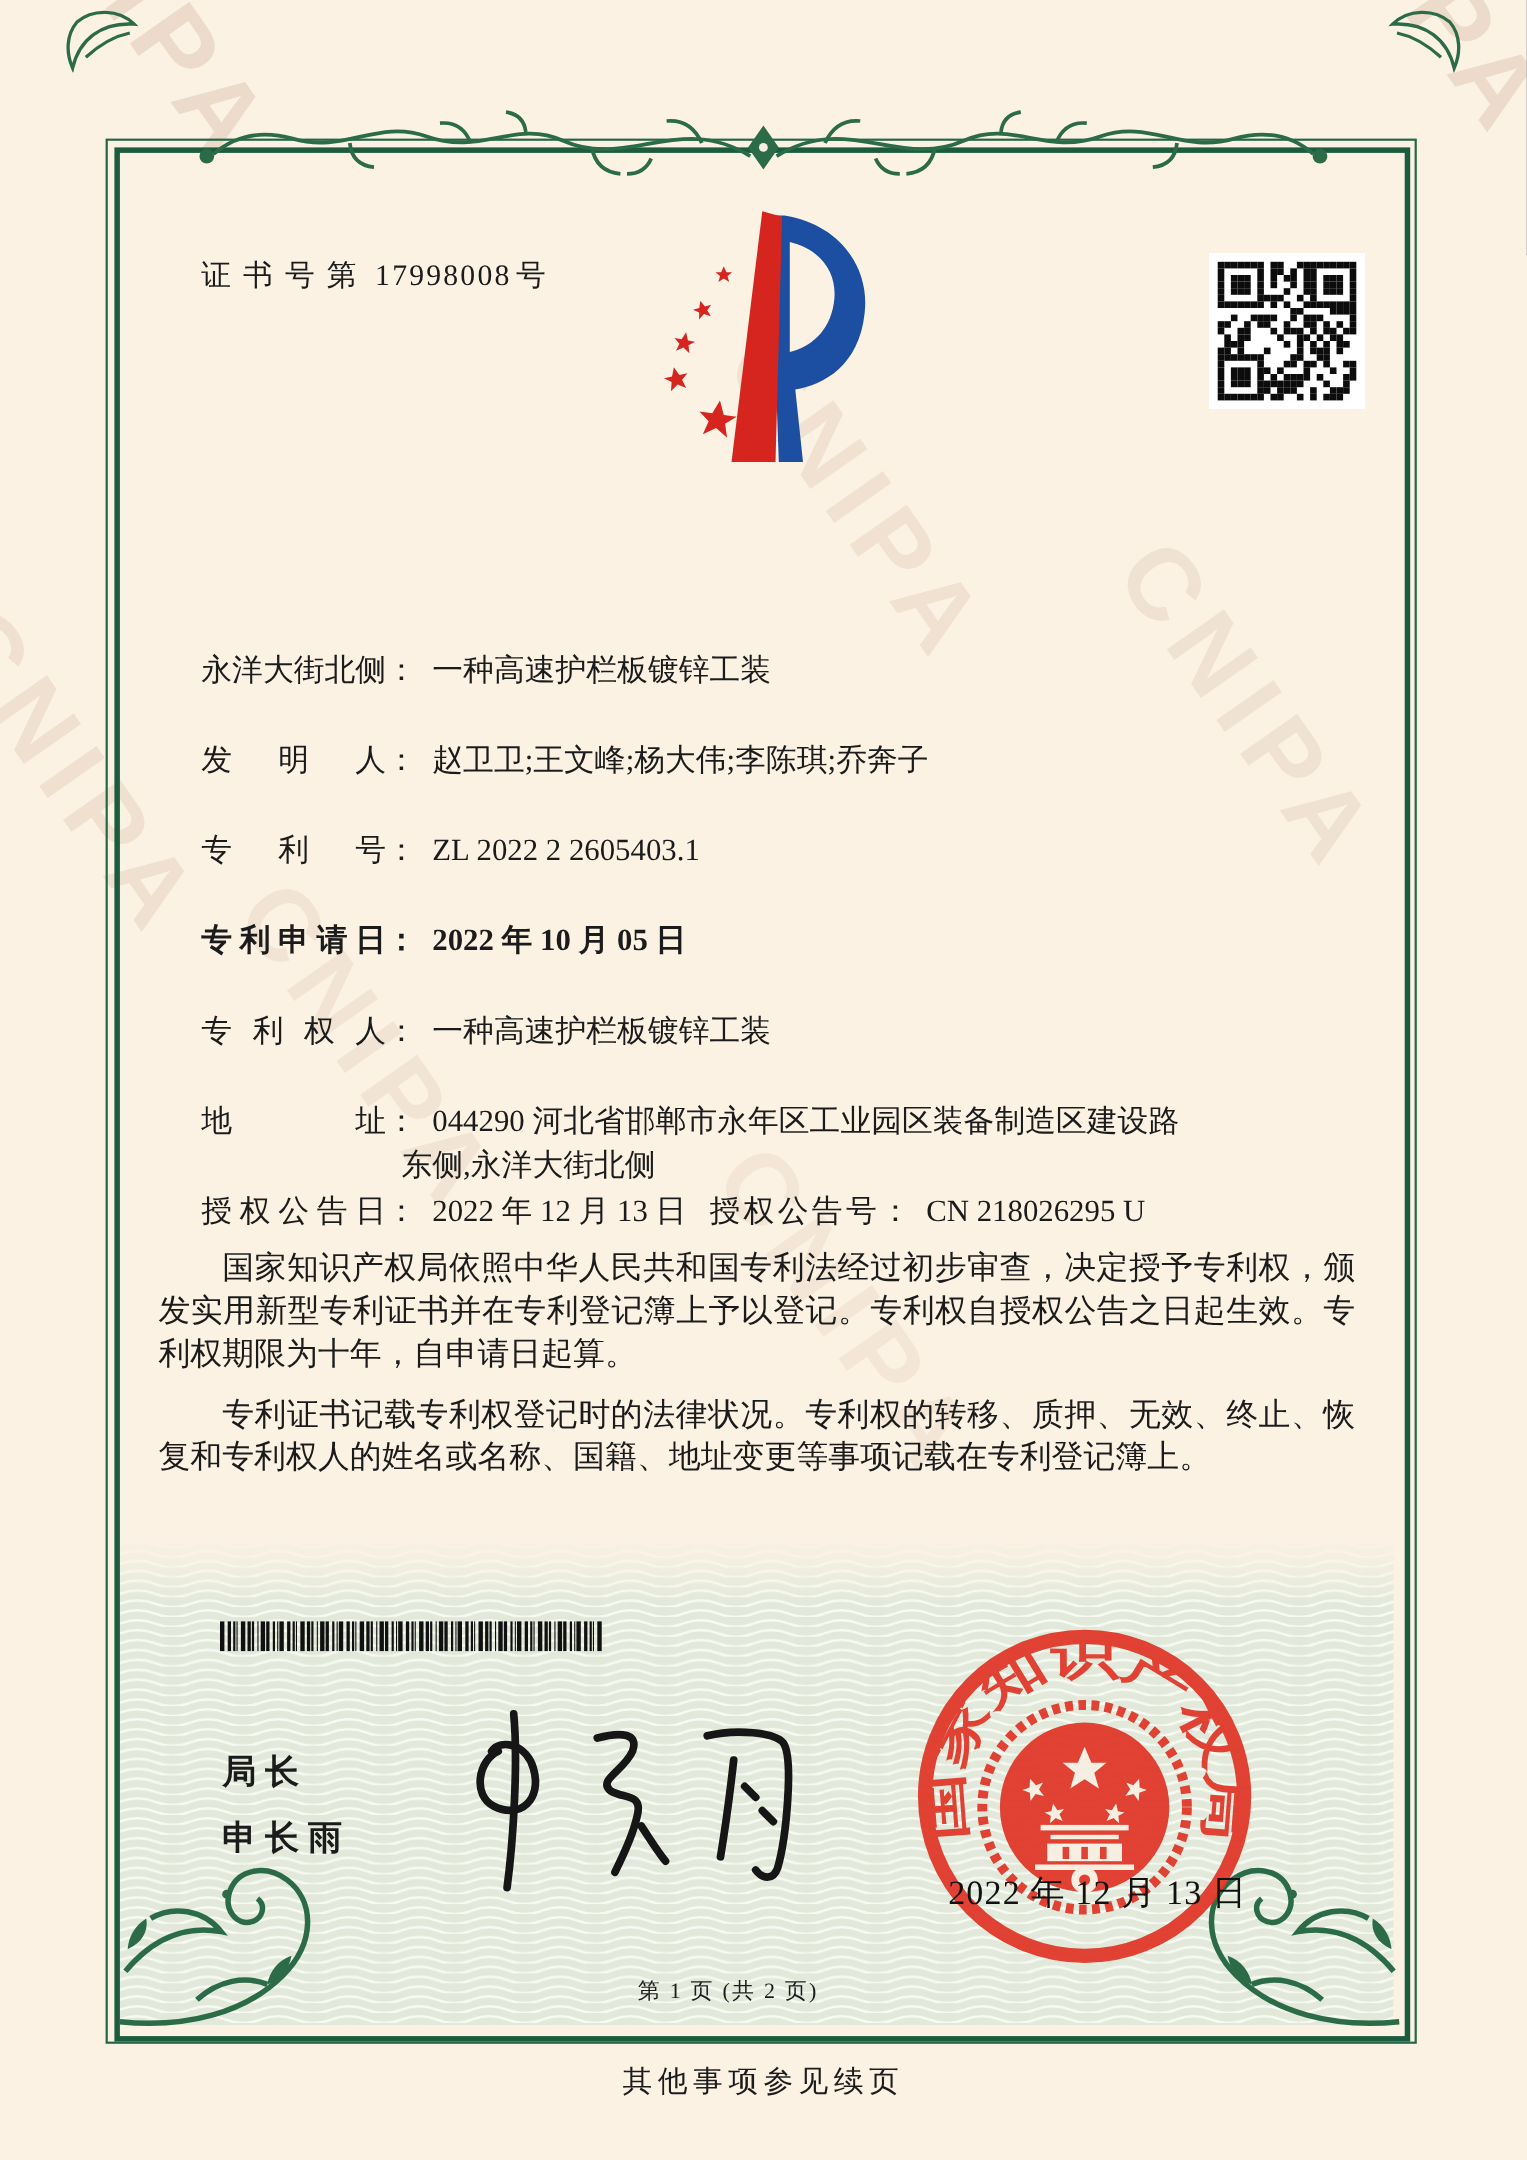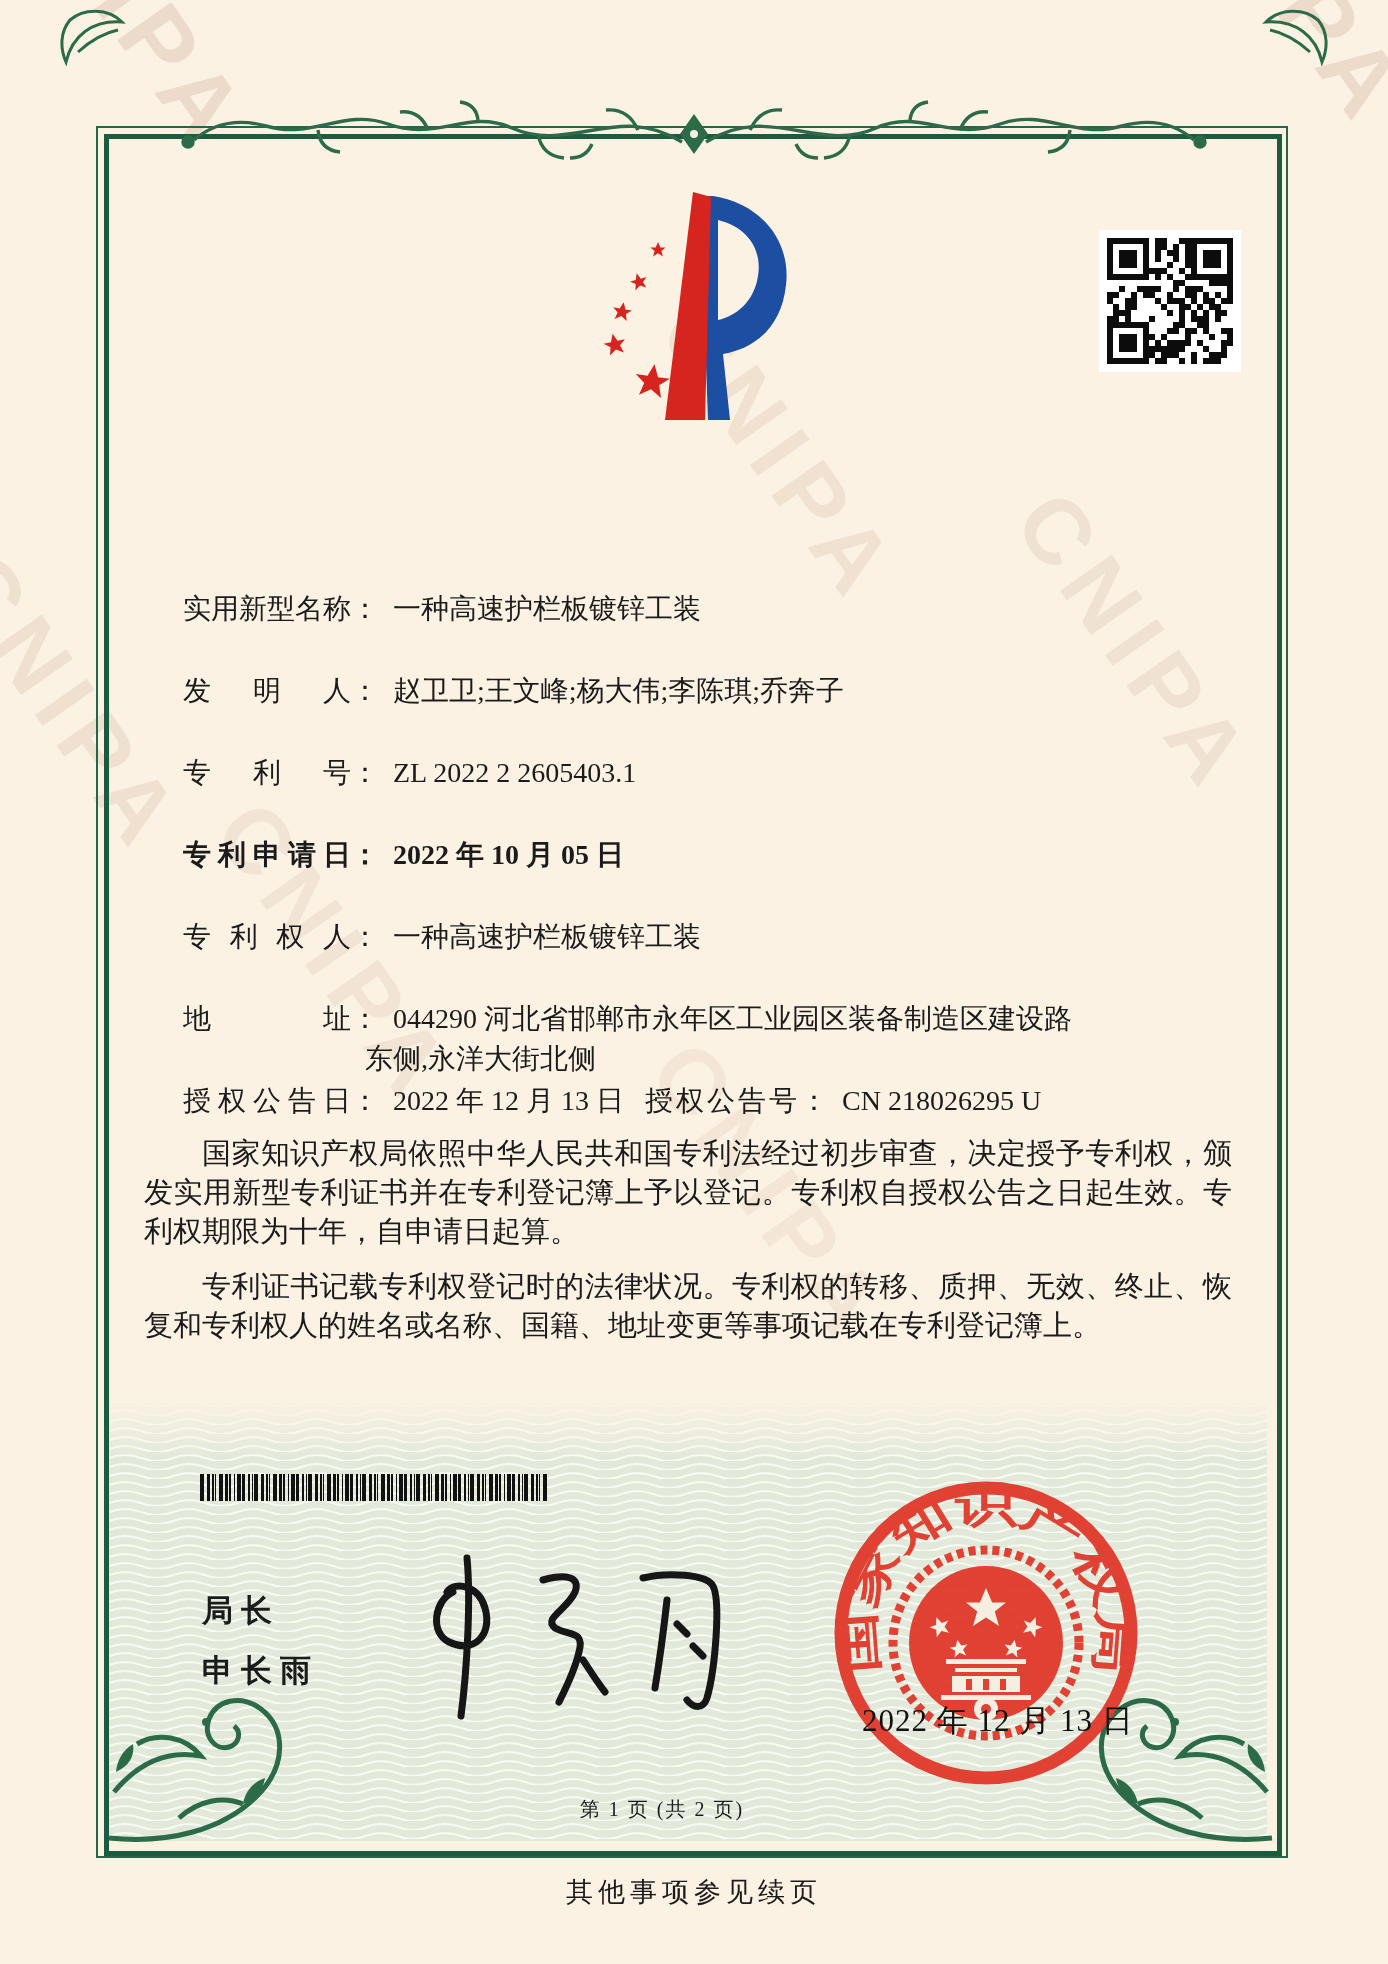--- a/index.html
+++ b/index.html
@@ -115,20 +115,23 @@
       <path d="M205,160 C180,130 150,118 118,124 C134,104 162,100 182,112"></path>
       <path d="M140,186 C120,168 96,164 76,172"></path>
     </g>
     <g fill="#2c6b48">
       <path d="M186,112 C196,118 202,128 203,140 C190,134 184,124 186,112 Z"></path>
       <path d="M76,172 C64,168 56,158 54,146 C66,150 74,160 76,172 Z"></path>
       <circle cx="113" cy="90" r="4"></circle>
     </g>
   </svg>
 
+  <div class="abs certno">
+    <span class="sp">证书号第</span><span class="num">17998008</span><span>号</span>
+  </div>
 
   <svg class="abs" style="left:592px;top:190px;" width="200" height="232" viewBox="0 0 200 232">
     <defs>
       <path id="st" d="M0,-10 L2.94,-3.09 L9.51,-3.09 L4.19,1.18 L6.18,8.09 L0,4 L-6.18,8.09 L-4.19,1.18 L-9.51,-3.09 L-2.94,-3.09 Z"></path>
     </defs>
     <path d="M121,6 C172,14 199,54 194,95 C189,142 157,160 131,164 L138,230 L116,230 L108,6 Z" fill="#1c4fa1"></path>
     <path d="M126,30 C158,38 170,62 166,86 C162,112 144,126 126,130 Z" fill="#fbf2e4"></path>
     <path d="M101,2 L119,7 L113,230 L73,230 Z" fill="#d6251f"></path>
     <use href="#st" transform="translate(66,60) scale(0.8)" fill="#d6251f"></use>
     <use href="#st" transform="translate(47,92) scale(0.9) rotate(-15)" fill="#d6251f"></use>
@@ -372,21 +375,21 @@
       <rect x="62" y="128" width="6" height="6" fill="#0c0c0c"></rect>
       <rect x="80" y="128" width="6" height="6" fill="#0c0c0c"></rect>
       <rect x="92" y="128" width="6" height="6" fill="#0c0c0c"></rect>
       <rect x="104" y="128" width="6" height="6" fill="#0c0c0c"></rect>
       <rect x="110" y="128" width="6" height="6" fill="#0c0c0c"></rect>
       <rect x="116" y="128" width="6" height="6" fill="#0c0c0c"></rect>
     </svg>
 
 
   <div class="frow" style="top:590px;">
-    <span class="flabel">实用新型名称</span><span>：</span><span class="fvalue">一种高速护栏板镀锌工装</span>
+    <span class="flabel">永洋大街北侧</span><span>：</span><span class="fvalue">一种高速护栏板镀锌工装</span>
   </div>
   <div class="frow" style="top:672px;">
     <span class="flabel">发明人</span><span>：</span><span class="fvalue">赵卫卫;王文峰;杨大伟;李陈琪;乔奔子</span>
   </div>
   <div class="frow" style="top:754px;">
     <span class="flabel">专利号</span><span>：</span><span class="fvalue">ZL 2022 2 2605403.1</span>
   </div>
   <div class="frow" style="top:836px;font-weight:bold;">
     <span class="flabel">专利申请日</span><span>：</span><span class="fvalue">2022 年 10 月 05 日</span>
   </div>

